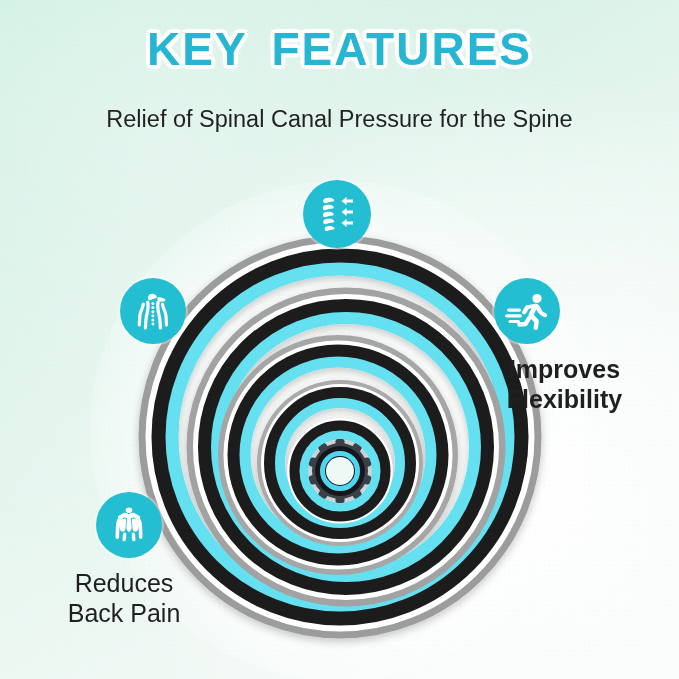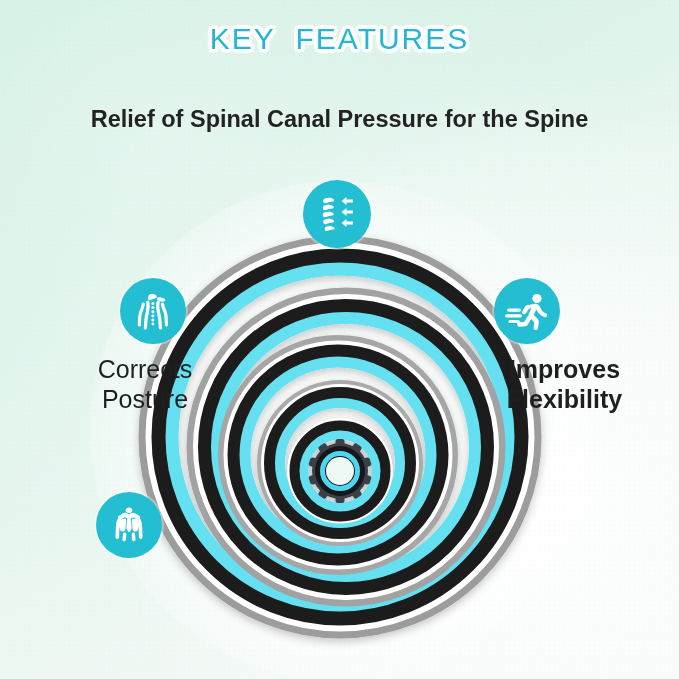--- a/index.html
+++ b/index.html
@@ -66,43 +66,43 @@
     background-position: 0 0, 2px 3px;
   }
 
   
   .title {
     position: absolute;
     top: 22px;
     left: 0;
     width: 100%;
     text-align: center;
-    font-size: 30px;
-    font-weight: 400;
+    font-size: 46px;
+    font-weight: 700;
     letter-spacing: 2px;
     word-spacing: 10px;
     color: #26b6d4;
     -webkit-text-stroke: 0px;
     text-shadow:
        3px 0 0 #ffffff, -3px 0 0 #ffffff, 0 3px 0 #ffffff, 0 -3px 0 #ffffff,
        2px 2px 0 #ffffff, -2px 2px 0 #ffffff, 2px -2px 0 #ffffff, -2px -2px 0 #ffffff,
        4px 0 0 #ffffff, -4px 0 0 #ffffff, 0 4px 0 #ffffff, 0 -4px 0 #ffffff,
        3px 3px 0 #ffffff, -3px 3px 0 #ffffff, 3px -3px 0 #ffffff, -3px -3px 0 #ffffff,
        0 0 7px rgba(255,255,255,.95);
     white-space: nowrap;
   }
 
   .subtitle {
     position: absolute;
     top: 104px;
     left: 0;
     width: 100%;
     text-align: center;
     font-size: 23.5px;
-    font-weight: 700;
+    font-weight: 400;
     line-height: 30px;
     color: #232323;
   }
 
   
   .coil-wrap {
     position: absolute;
     left: 50%;
     top: 437px;
     transform: translate(-50%,-50%);
@@ -275,22 +275,20 @@
 
           <circle cx="21.9" cy="14.5" r="1.5"></circle>
           <circle cx="21.9" cy="18.6" r="1.5"></circle>
           <circle cx="21.9" cy="22.7" r="1.5"></circle>
           <circle cx="21.9" cy="26.8" r="1.5"></circle>
           <circle cx="21.9" cy="30.9" r="1.5"></circle>
           <circle cx="21.9" cy="35" r="1.4"></circle>
         </g>
       </svg>
     </div>
-    <div class="feature-label">Corrects
-Posture</div>
   </div>
 
   <div class="feature" id="feat-flex">
     <div class="icon-circle">
       <svg width="46" height="46" viewBox="0 0 46 46">
         <g fill="#ffffff">
 
           <circle cx="33" cy="10.5" r="4.6"></circle>
 
           <path d="M27.6 16.5c2.4-1.2 5.2-1.1 7 .6 1.2 1.1 2 2.6 2.6 4.1.6 1.4 1.3 2.4 2.6 3.1l2.3 1.2c1 .5 1.4 1.8.8 2.7-.5 1-1.8 1.3-2.7.8l-2.8-1.5c-1.9-1-3.2-2.5-4.1-4.2l-1-1.9-2.6 5.4 4 4.3c.9 1 1.3 2.2 1.1 3.5l-.9 5.6c-.2 1.2-1.3 2-2.5 1.8-1.2-.2-2-1.3-1.8-2.5l.8-5-4.7-4.9c-1.1-1.2-1.4-2.9-.7-4.4l2.6-5.4-3.1 1.4-2.4 4.1c-.6 1-1.9 1.4-2.9.8-1-.6-1.4-1.9-.8-2.9l2.7-4.6c.4-.6.9-1.1 1.6-1.4z"></path>
@@ -325,16 +323,18 @@
           <path d="M12.1 16.2c.9.3 1.4 1.2 1.2 2.1-.5 2.1-.8 4.2-.9 6.3l-.3 9.7c-.03 1-.9 1.8-1.9 1.7-1-.03-1.8-.9-1.7-1.9l.3-9.8c.1-2.4.5-4.8 1.1-7.1.2-.9 1.2-1.4 2.2-1z"></path>
 
           <path d="M31.9 16.2c-.9.3-1.4 1.2-1.2 2.1.5 2.1.8 4.2.9 6.3l.3 9.7c.03 1 .9 1.8 1.9 1.7 1-.03 1.8-.9 1.7-1.9l-.3-9.8c-.1-2.4-.5-4.8-1.1-7.1-.2-.9-1.2-1.4-2.2-1z"></path>
 
           <path d="M17.9 29.6c.9.2 1.5 1 1.4 1.9l-.5 5.3c-.1.9-.9 1.6-1.8 1.5-.9-.1-1.6-.9-1.5-1.8l.5-5.4c.1-.9.9-1.6 1.9-1.5z"></path>
 
           <path d="M26.1 29.6c-.9.2-1.5 1-1.4 1.9l.5 5.3c.1.9.9 1.6 1.8 1.5.9-.1 1.6-.9 1.5-1.8l-.5-5.4c-.1-.9-.9-1.6-1.9-1.5z"></path>
         </g>
       </svg>
     </div>
+    <div class="feature-label">Reduces
+Back Pain</div>
   </div>
 
 
 </div>
 
 </body></html>

